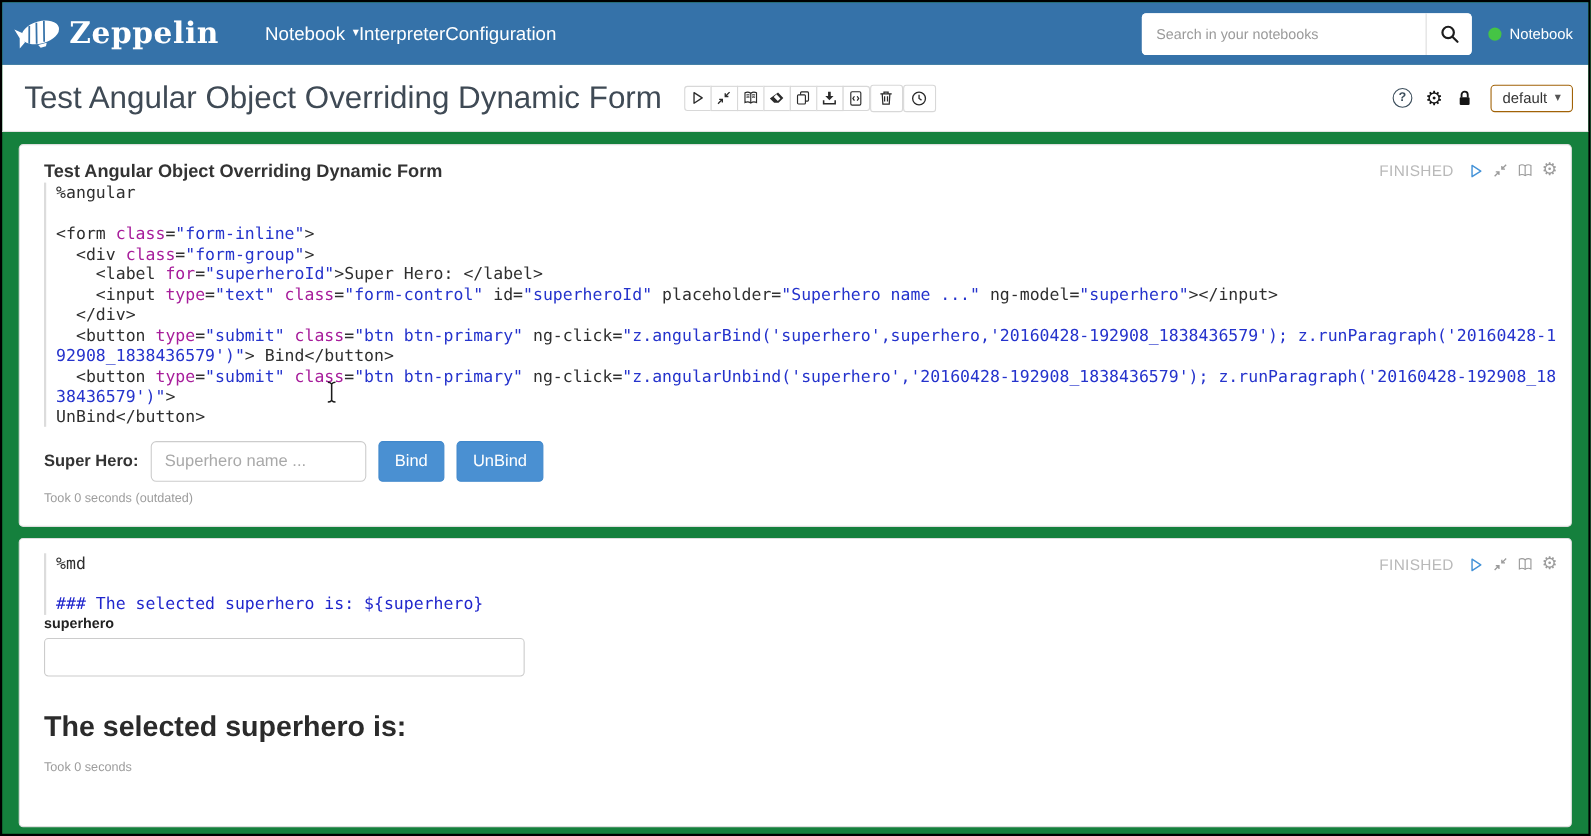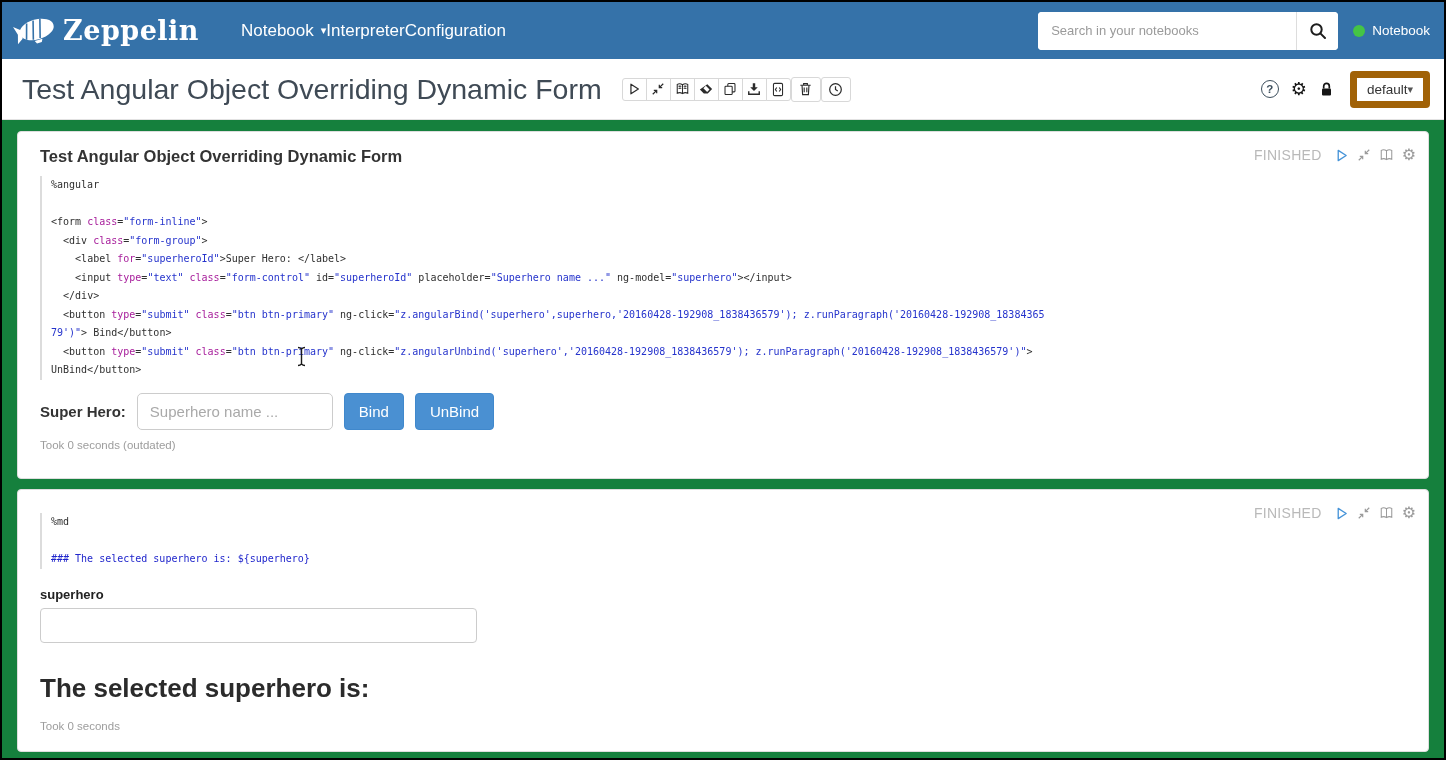--- a/index.html
+++ b/index.html
@@ -45,44 +45,44 @@
   .m-trash { margin-left: 36px; }
   .m-clock { margin-left: 30px; }
   .bar-right { margin-left: auto; display: flex; align-items: center; gap: 12px; }
   .help-circle {
     width: 18px; height: 18px; border: 1.5px solid #3d4f5d; border-radius: 50%;
     display: flex; align-items: center; justify-content: center;
     font-size: 11.5px; font-weight: bold; color: #3d4f5d;
   }
   .gear-glyph { font-size: 18px; color: #151515; line-height: 1; }
   .default-btn {
-    border: 7px solid #a16207; border-radius: 4px; background: #fff; padding: 4px 10px;
-    font-size: 13.5px; color: #333; display: flex; align-items: center; 
+    border: 1px solid #a16207; border-radius: 4px; background: #fff; padding: 4px 10px;
+    font-size: 13.5px; color: #333; display: flex; align-items: center; gap: 7px;
     cursor: pointer; font-family: inherit; margin-left: 4px;
   }
 
   
   .main { padding: 11px 15px; }
   .card {
     background: #fff; border: 1px solid #dedede; border-radius: 4px;
     position: relative; padding: 13px 10px 14px 22px;
   }
   .card + .card { margin-top: 10px; }
   .card1 { min-height: 348px; }
   .card2 { min-height: 263px; }
   .para-controls { position: absolute; top: 15px; right: 12px; display: flex; align-items: center; gap: 8px; color: #9b9b9b; }
   .status { font-size: 14px; color: #b9b9b9; letter-spacing: .3px; margin-right: 4px; }
   .pc-icon { display: flex; align-items: center; justify-content: center; cursor: pointer; color: #9b9b9b; }
   .play-blue { color: #4593d8; }
   .pc-gear { font-size: 16px; line-height: 1; }
   .para-title { font-size: 16.5px; font-weight: bold; color: #333; padding-top: 2px; }
 
   .code {
-    margin-top: 10px; border-left: 2px solid #dcdcdc; padding-left: 9px;
-    font-family: "DejaVu Sans Mono", monospace; font-size: 10px; line-height: 18.5px;
+    border-left: 2px solid #dcdcdc; padding-left: 9px;
+    font-family: "DejaVu Sans Mono", monospace; font-size: 15px; line-height: 18.5px;
   }
   .code-line { white-space: pre-wrap; word-break: break-all; max-width: 165.6ch; }
   .tok-plain { color: #2f2f2f; }
   .tok-attr { color: #a71d9b; }
   .tok-str { color: #2533cc; }
   .tok-heading { color: #2026cc; }
 
   .form-row { margin-top: 13px; display: flex; align-items: center; gap: 11px; }
   .form-label { font-size: 15px; font-weight: bold; color: #333; }
   .hero-input {
@@ -90,21 +90,21 @@
     padding: 0 12px; font-size: 15px; color: #333; outline: none; font-family: inherit;
   }
   .hero-input::placeholder { color: #a9a9a9; }
   .btn-primary {
     background: #4a90d2; color: #fff; border: 1px solid #4088cc; border-radius: 4px;
     font-size: 15px; font-weight: 500; padding: 0 14px; height: 37px; cursor: pointer; font-family: inherit;
   }
   .took { margin-top: 9px; font-size: 11.5px; color: #9d9d9d; }
   .took-2 { margin-top: 16px; }
 
-  .superhero-label { margin-top: 18px; font-size: 13px; font-weight: bold; color: #222; }
+  .superhero-label { font-size: 13px; font-weight: bold; color: #222; }
   .superhero-input {
     margin-top: 6px; width: 437px; height: 35px; border: 1px solid #ccc; border-radius: 4px;
     padding: 0 12px; font-size: 14px; outline: none; display: block; font-family: inherit;
   }
   .md-heading { margin-top: 30px; font-size: 26px; font-weight: bold; color: #2b2b2b; }
 
   .ibeam { position: absolute; left: 294px; top: 344px; pointer-events: none; }
   svg { display: block; }
 </style>
 </head>

